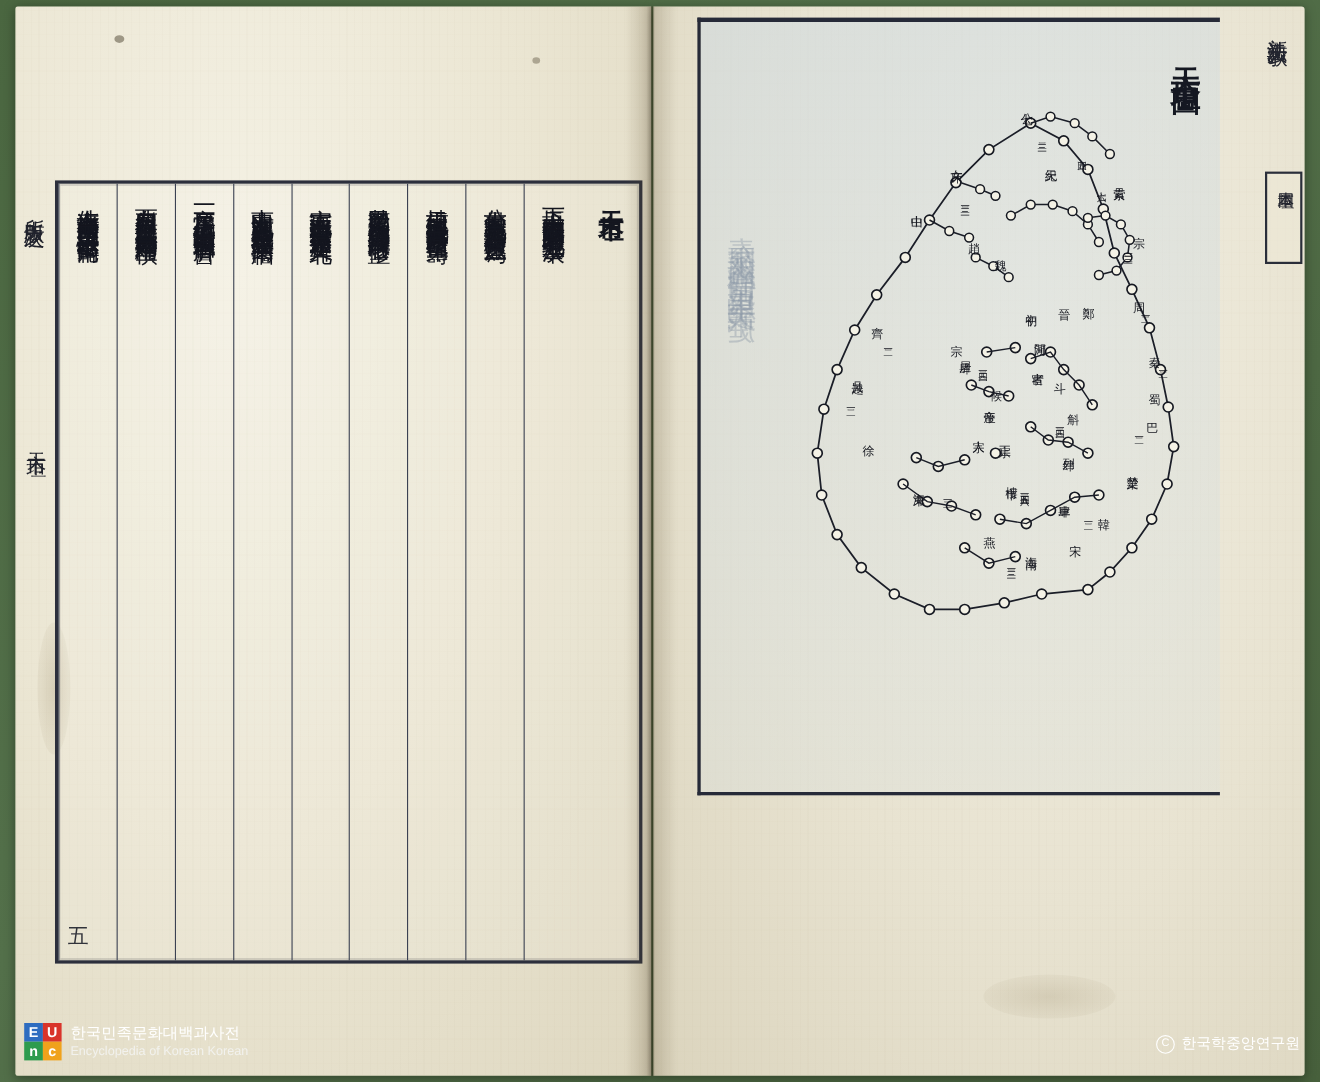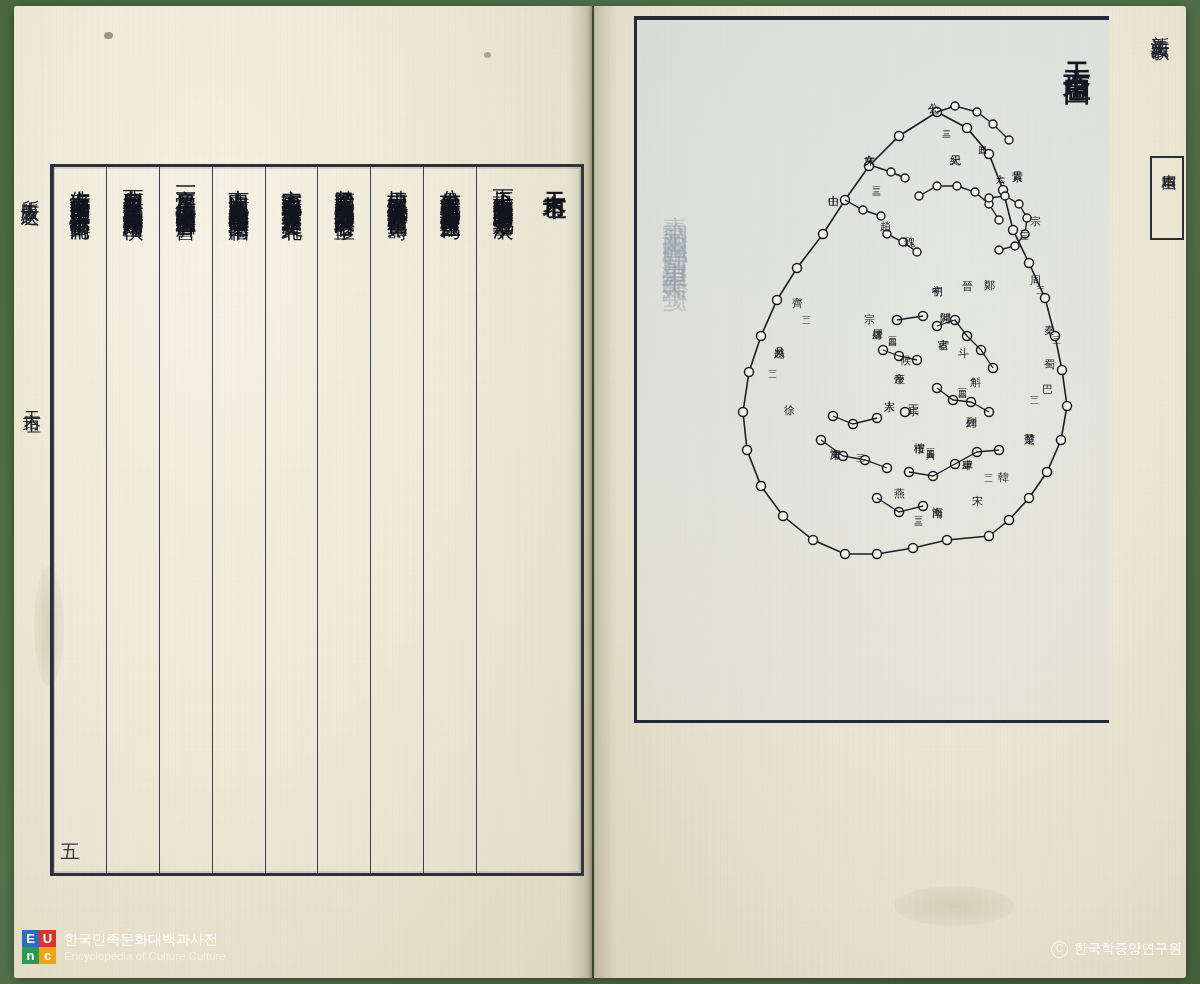--- a/index.html
+++ b/index.html
@@ -522,21 +522,21 @@
 
   <div class="wm-left">
     <div class="wm-logo">
       <i class="c1">E</i>
       <i class="c2">U</i>
       <i class="c3">n</i>
       <i class="c4">c</i>
     </div>
     <div class="wm-text">
       <div class="wm-kr">한국민족문화대백과사전</div>
-      <div class="wm-en">Encyclopedia of Culture Culture</div>
+      <div class="wm-en">Encyclopedia of Korean Korean</div>
     </div>
   </div>
 
   <div class="wm-right">
     <span class="copy-mark">C</span>
     <span>한국학중앙연구원</span>
   </div>
 
 </div>
 

